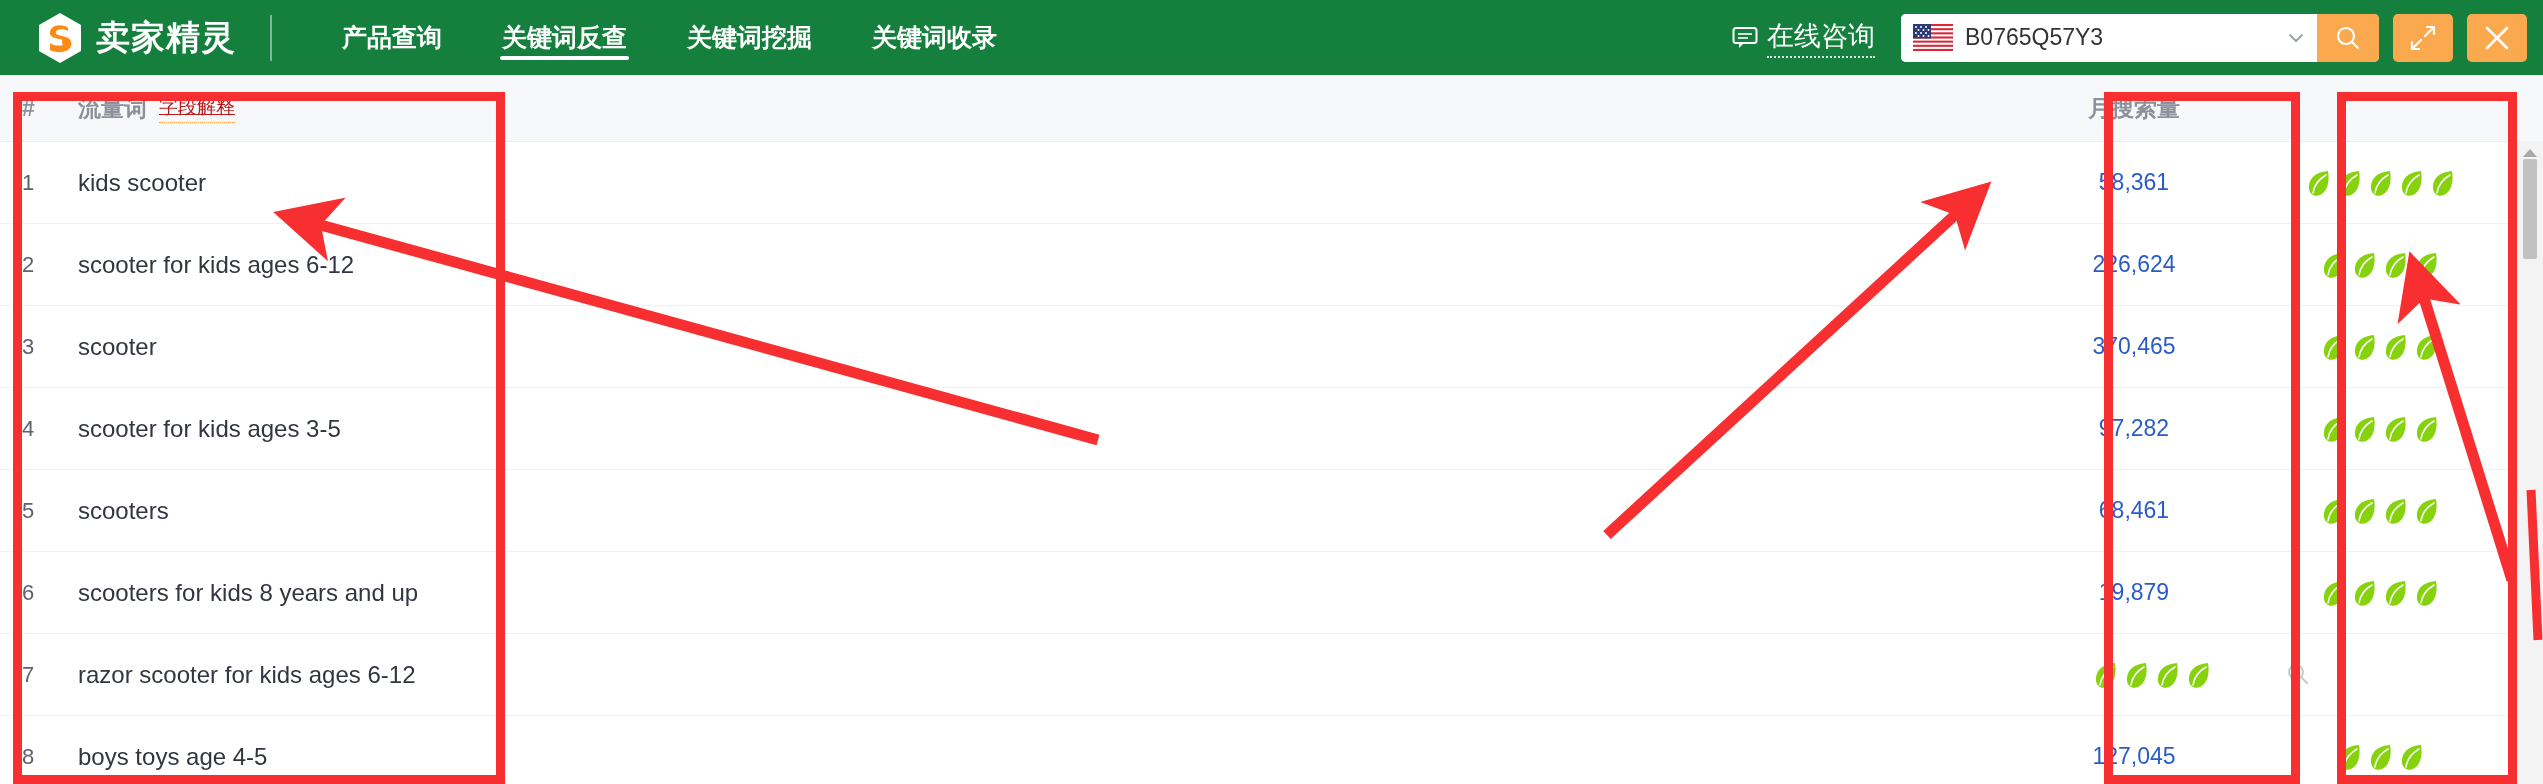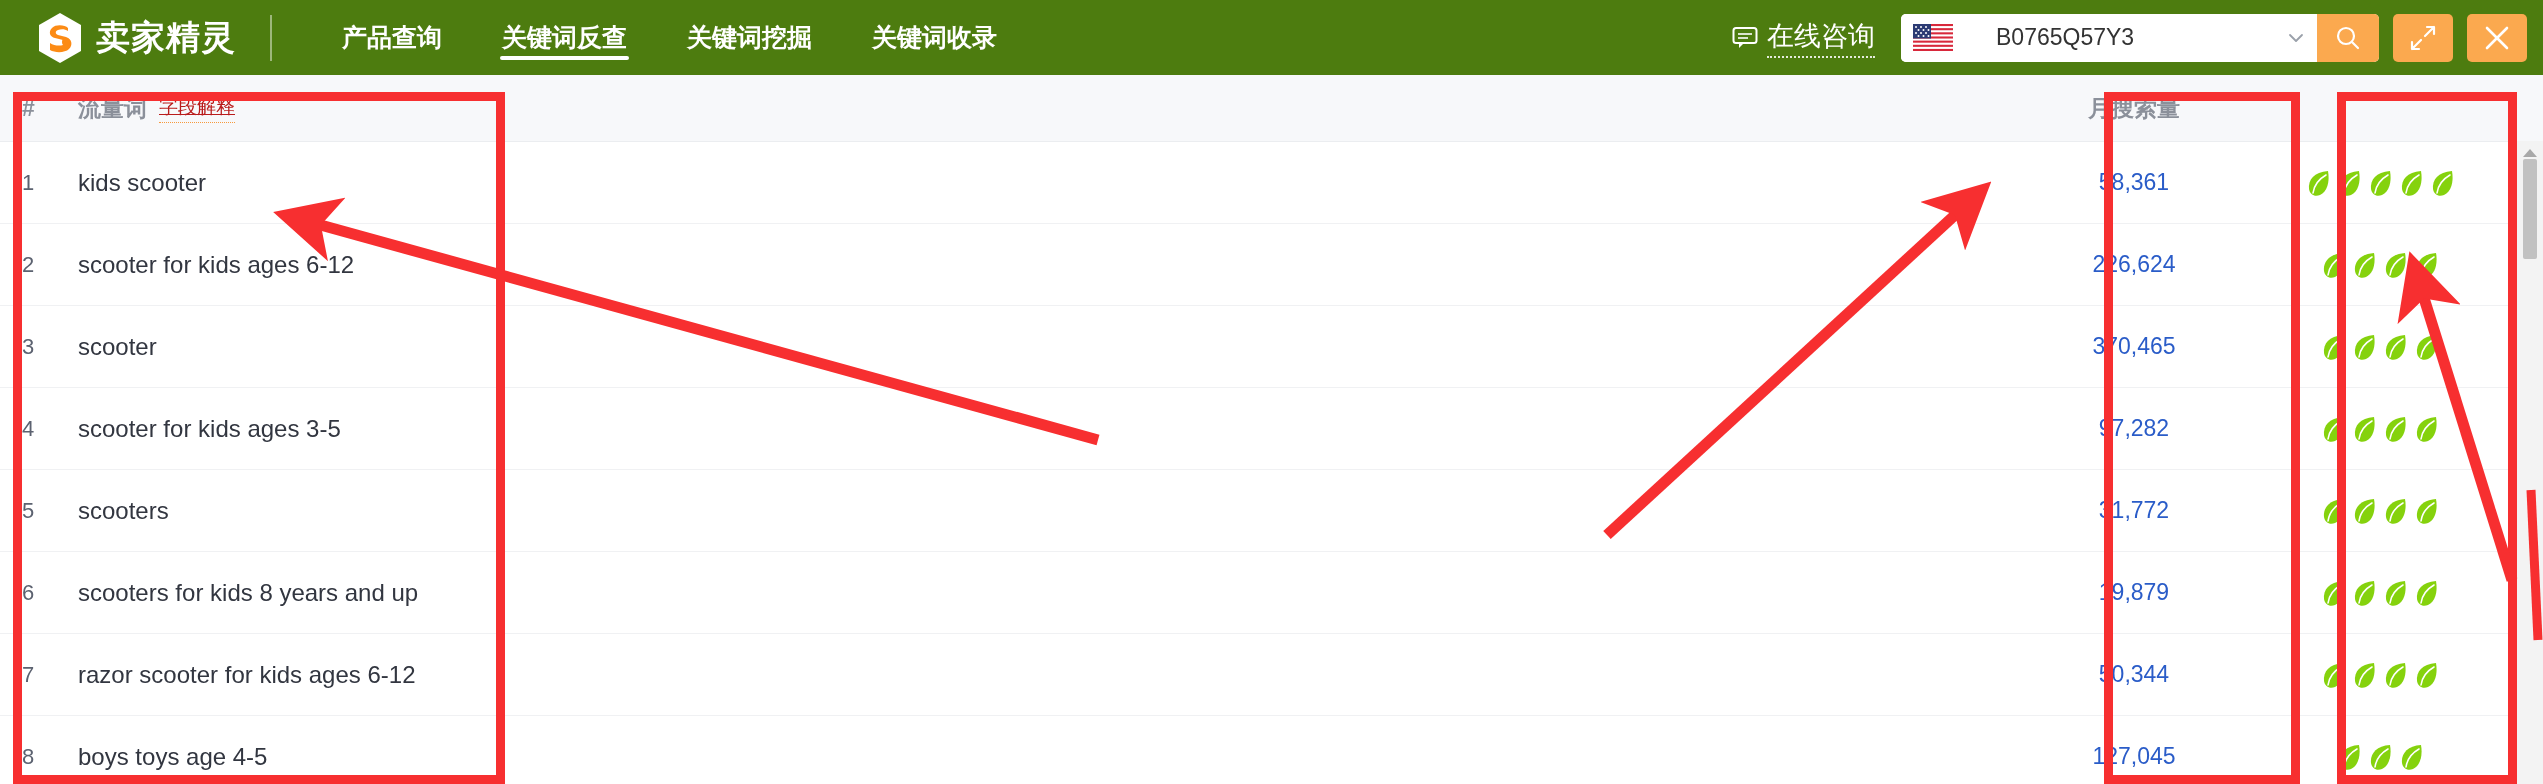--- a/index.html
+++ b/index.html
@@ -14,21 +14,21 @@
     overflow: hidden;
     position: relative;
   }
 
   
   .header {
     position: absolute;
     top: 0; left: 0;
     width: 2543px;
     height: 75px;
-    background: #4d7c0f;
+    background: #15803d;
     display: flex;
     align-items: center;
     box-sizing: border-box;
   }
   .brand {
     display: flex;
     align-items: center;
     height: 75px;
     padding-left: 36px;
     padding-right: 34px;
@@ -133,21 +133,20 @@
   }
   .search-input {
     border: none;
     outline: none;
     font-size: 23px;
     color: #333333;
     font-family: "Liberation Sans", sans-serif;
     width: 300px;
     background: transparent;
     padding: 0;
-    margin-left: 31px;
   }
   .chevron {
     position: absolute;
     right: 12px;
     top: 50%;
     transform: translateY(-50%);
     width: 18px;
     height: 18px;
     flex: none;
   }
@@ -517,21 +516,21 @@
         <div class="cell cell-extra">
           <svg class="extra-icon" viewBox="0 0 26 26">
             <circle cx="11" cy="10" r="7" fill="none" stroke="#9aa0aa" stroke-width="2"></circle>
             <line x1="16" y1="15" x2="22" y2="21" stroke="#9aa0aa" stroke-width="2" stroke-linecap="round"></line>
           </svg>
         </div>
       </div>
       <div class="row">
         <div class="cell cell-idx">5</div>
         <div class="cell cell-kw">scooters</div>
-        <div class="cell cell-vol">31,772</div>
+        <div class="cell cell-vol">68,461</div>
         <div class="cell cell-heat">
           <svg class="leaf" viewBox="0 0 26 30">
             <path d="M22 3 C8 4 2 12 3 21 C4 27 9 29 14 27 C21 24 24 14 22 3 Z" fill="#85d20d"></path>
             <path d="M20 7 C13 11 8 18 7 25" fill="none" stroke="#ffffff" stroke-width="1.6" stroke-linecap="round"></path>
           </svg>
           <svg class="leaf" viewBox="0 0 26 30">
             <path d="M22 3 C8 4 2 12 3 21 C4 27 9 29 14 27 C21 24 24 14 22 3 Z" fill="#85d20d"></path>
             <path d="M20 7 C13 11 8 18 7 25" fill="none" stroke="#ffffff" stroke-width="1.6" stroke-linecap="round"></path>
           </svg>
           <svg class="leaf" viewBox="0 0 26 30">
@@ -575,21 +574,20 @@
         <div class="cell cell-extra">
           <svg class="extra-icon" viewBox="0 0 26 26">
             <circle cx="11" cy="10" r="7" fill="none" stroke="#9aa0aa" stroke-width="2"></circle>
             <line x1="16" y1="15" x2="22" y2="21" stroke="#9aa0aa" stroke-width="2" stroke-linecap="round"></line>
           </svg>
         </div>
       </div>
       <div class="row">
         <div class="cell cell-idx">7</div>
         <div class="cell cell-kw">razor scooter for kids ages 6-12</div>
-        <div class="cell cell-vol">50,344</div>
         <div class="cell cell-heat">
           <svg class="leaf" viewBox="0 0 26 30">
             <path d="M22 3 C8 4 2 12 3 21 C4 27 9 29 14 27 C21 24 24 14 22 3 Z" fill="#85d20d"></path>
             <path d="M20 7 C13 11 8 18 7 25" fill="none" stroke="#ffffff" stroke-width="1.6" stroke-linecap="round"></path>
           </svg>
           <svg class="leaf" viewBox="0 0 26 30">
             <path d="M22 3 C8 4 2 12 3 21 C4 27 9 29 14 27 C21 24 24 14 22 3 Z" fill="#85d20d"></path>
             <path d="M20 7 C13 11 8 18 7 25" fill="none" stroke="#ffffff" stroke-width="1.6" stroke-linecap="round"></path>
           </svg>
           <svg class="leaf" viewBox="0 0 26 30">

